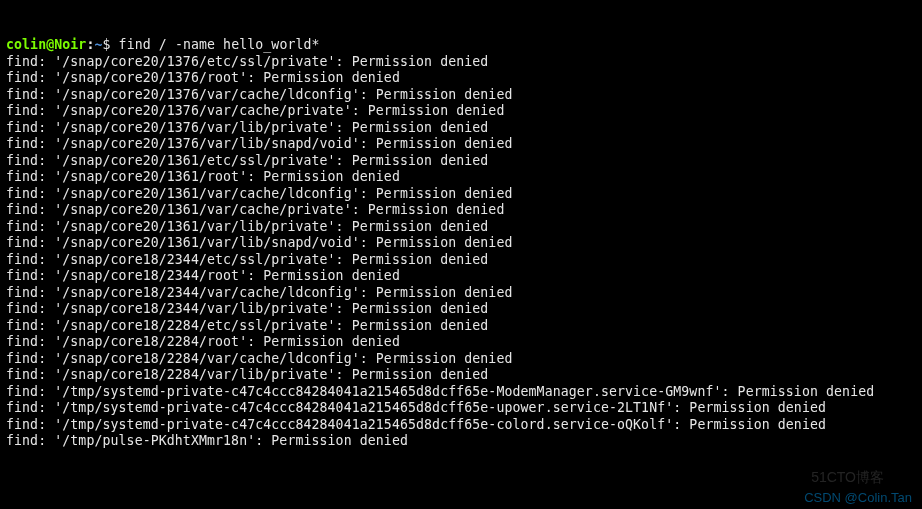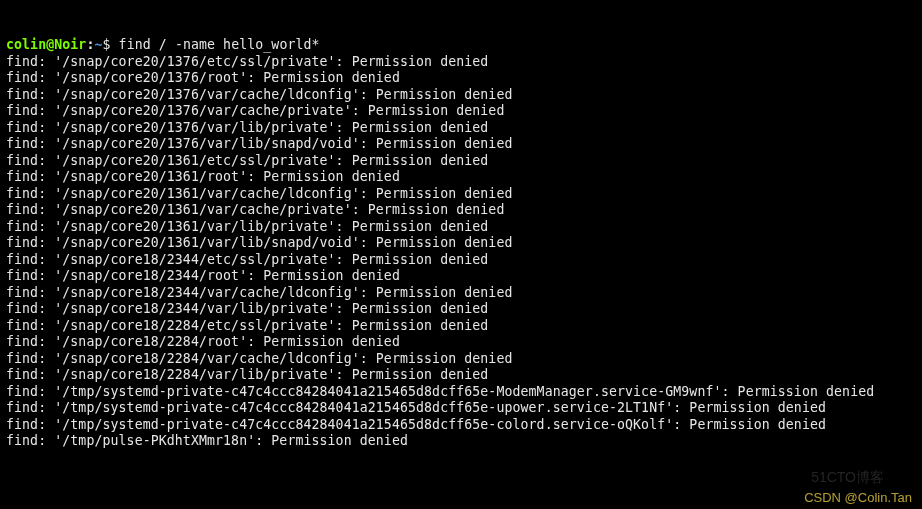--- a/index.html
+++ b/index.html
@@ -36,21 +36,21 @@
     right:38px;
     bottom:22px;
     color:#999; opacity:0.23;
     font: 14px Arial, sans-serif;
     pointer-events:none;
   }
   .watermark2 {
     position:absolute;
     right:10px;
     bottom:4px;
-    color:#fde047; opacity:0.7;
+    color:#0369a1; opacity:0.7;
     font: 13px "Microsoft YaHei", Arial, sans-serif;
     pointer-events:none;
   }
 </style>
 </head>
 <body>
 
 <div class="terminal">
   <span class="line"><span class="prompt-user"><span>colin</span>@<span>Noir</span></span><span class="prompt-colon">:</span><span class="prompt-path">~</span><span class="prompt-dollar">$</span> <span class="cmd">find / -name hello_world*</span></span><span id="output"><span class="line">find: '/snap/core20/1376/etc/ssl/private': Permission denied</span><span class="line">find: '/snap/core20/1376/root': Permission denied</span><span class="line">find: '/snap/core20/1376/var/cache/ldconfig': Permission denied</span><span class="line">find: '/snap/core20/1376/var/cache/private': Permission denied</span><span class="line">find: '/snap/core20/1376/var/lib/private': Permission denied</span><span class="line">find: '/snap/core20/1376/var/lib/snapd/void': Permission denied</span><span class="line">find: '/snap/core20/1361/etc/ssl/private': Permission denied</span><span class="line">find: '/snap/core20/1361/root': Permission denied</span><span class="line">find: '/snap/core20/1361/var/cache/ldconfig': Permission denied</span><span class="line">find: '/snap/core20/1361/var/cache/private': Permission denied</span><span class="line">find: '/snap/core20/1361/var/lib/private': Permission denied</span><span class="line">find: '/snap/core20/1361/var/lib/snapd/void': Permission denied</span><span class="line">find: '/snap/core18/2344/etc/ssl/private': Permission denied</span><span class="line">find: '/snap/core18/2344/root': Permission denied</span><span class="line">find: '/snap/core18/2344/var/cache/ldconfig': Permission denied</span><span class="line">find: '/snap/core18/2344/var/lib/private': Permission denied</span><span class="line">find: '/snap/core18/2284/etc/ssl/private': Permission denied</span><span class="line">find: '/snap/core18/2284/root': Permission denied</span><span class="line">find: '/snap/core18/2284/var/cache/ldconfig': Permission denied</span><span class="line">find: '/snap/core18/2284/var/lib/private': Permission denied</span><span class="line">find: '/tmp/systemd-private-c47c4ccc84284041a215465d8dcff65e-ModemManager.service-GM9wnf': Permission denied</span><span class="line">find: '/tmp/systemd-private-c47c4ccc84284041a215465d8dcff65e-upower.service-2LT1Nf': Permission denied</span><span class="line">find: '/tmp/systemd-private-c47c4ccc84284041a215465d8dcff65e-colord.service-oQKolf': Permission denied</span><span class="line">find: '/tmp/pulse-PKdhtXMmr18n': Permission denied</span></span>
 </div>

